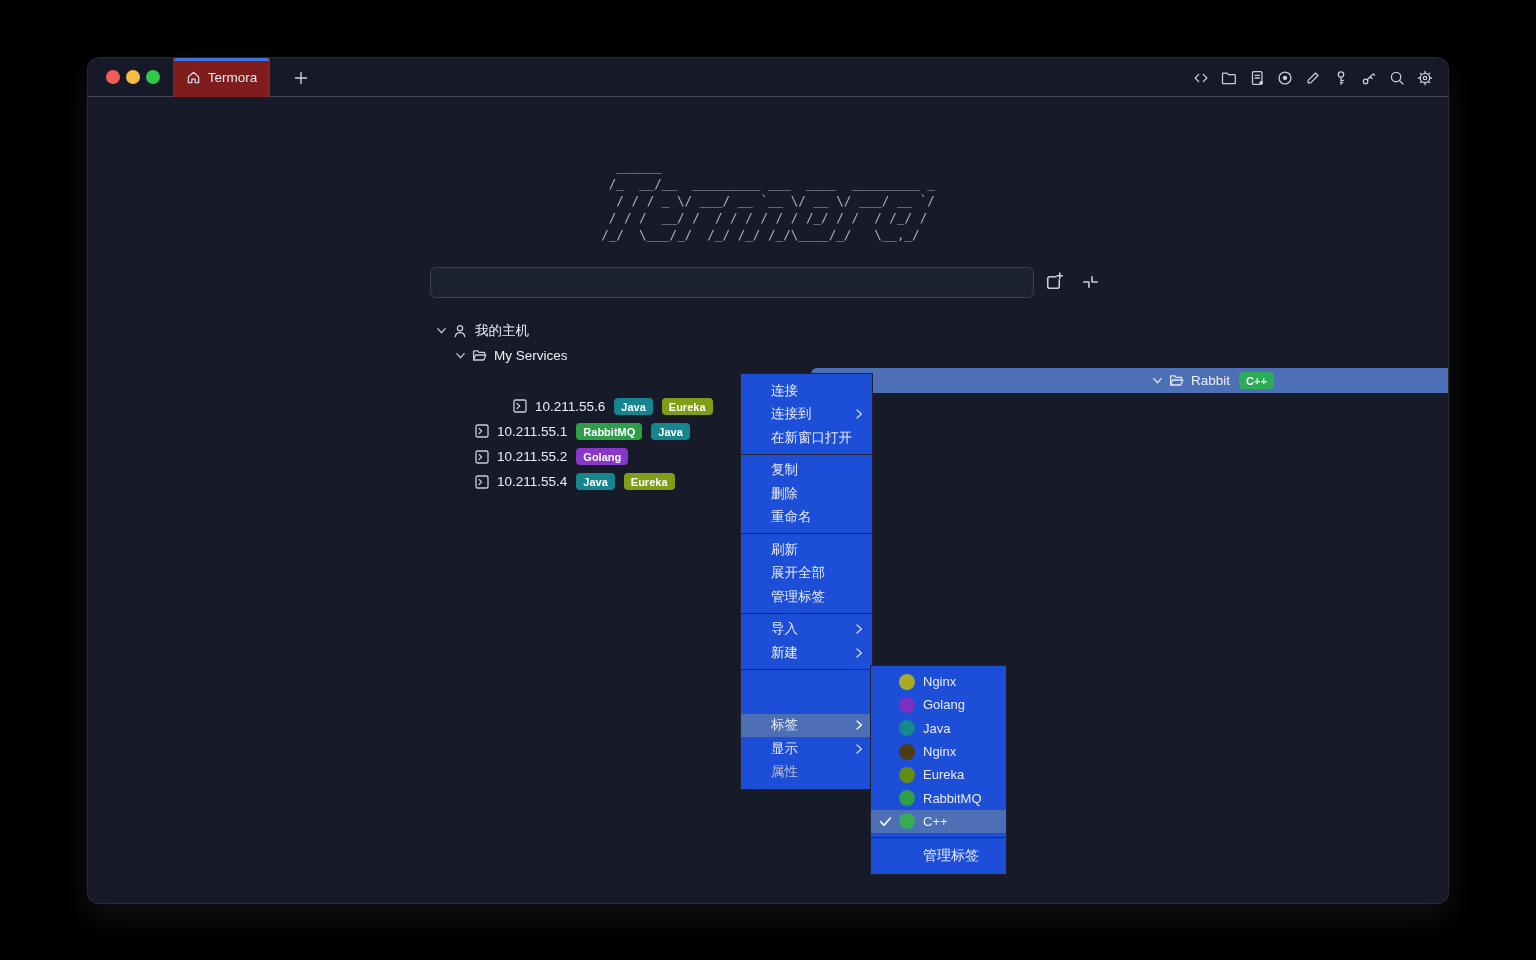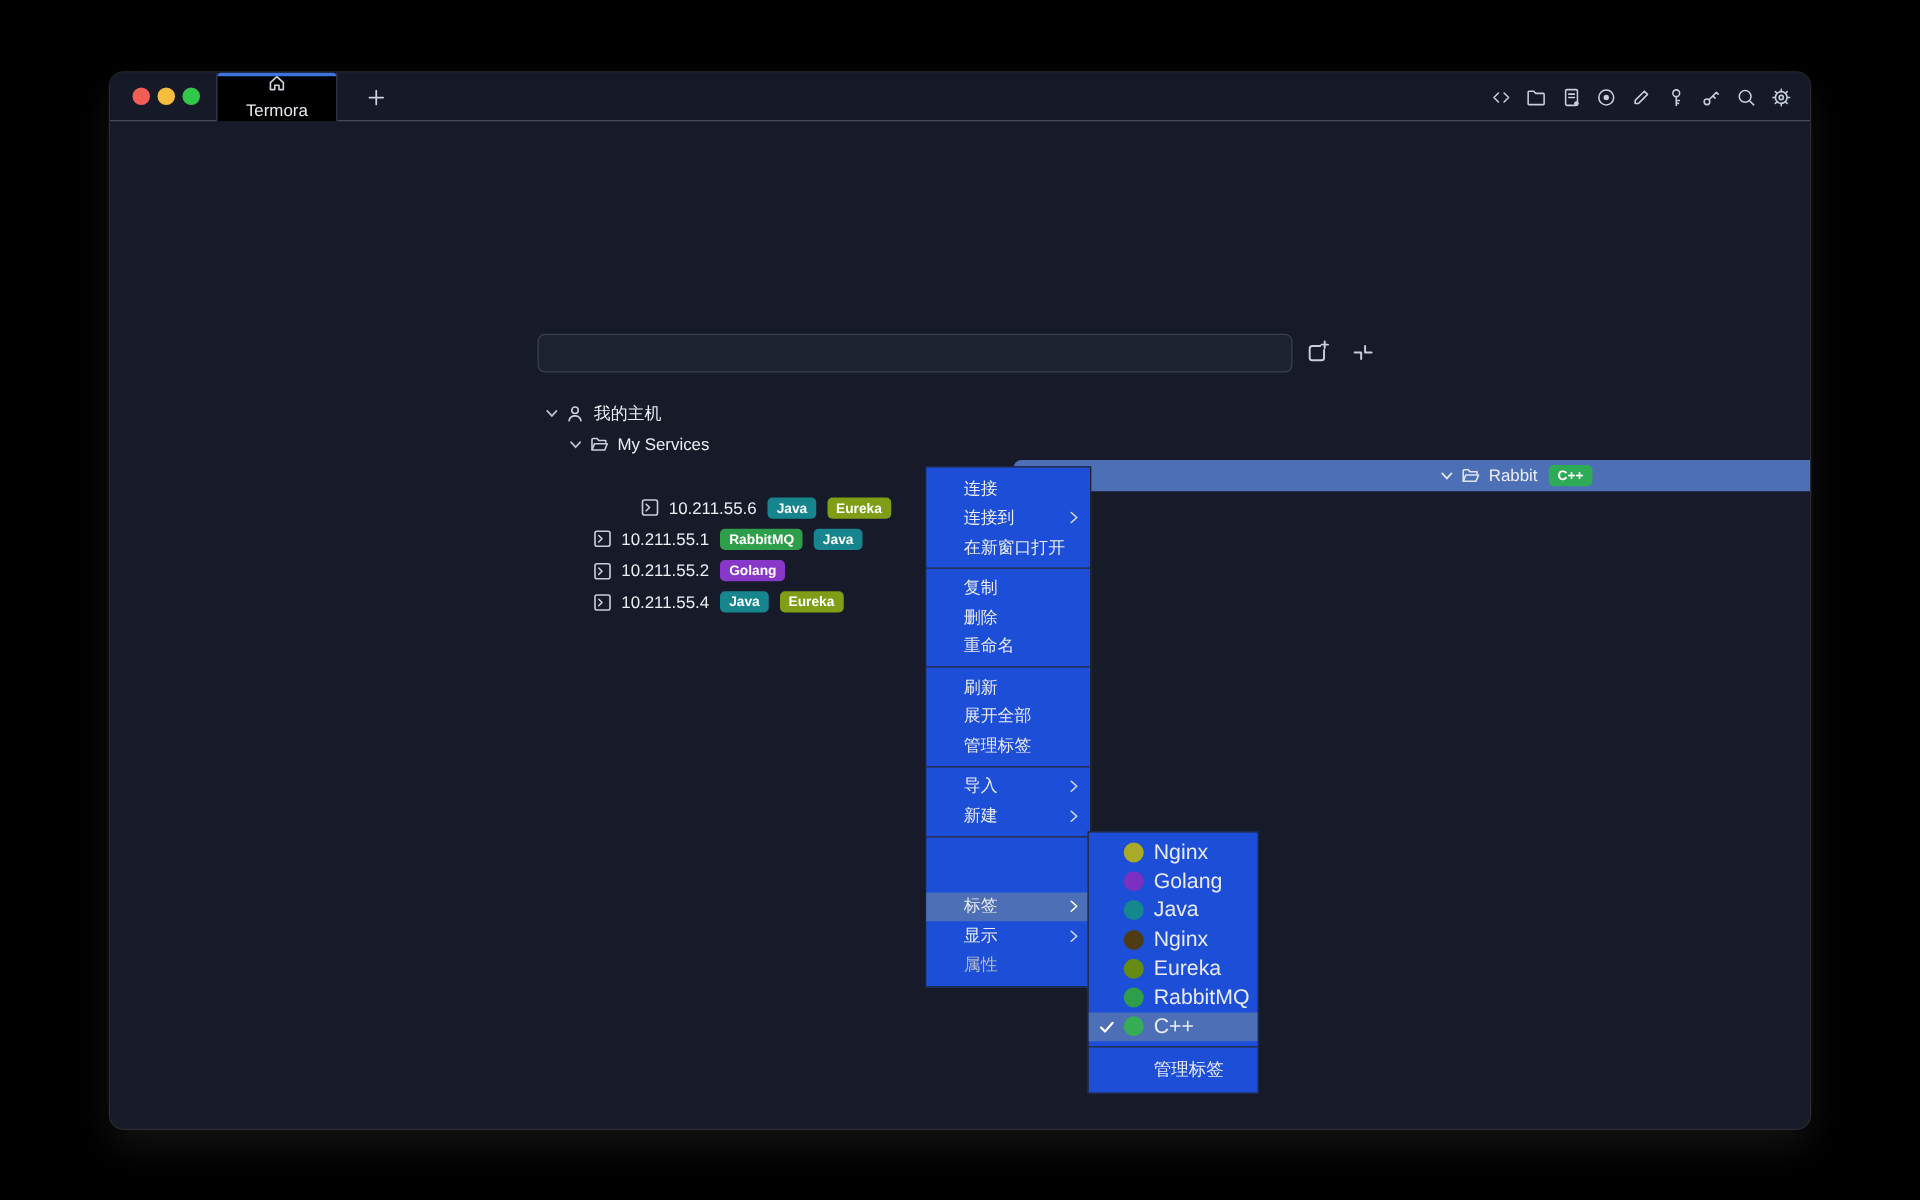--- a/index.html
+++ b/index.html
@@ -11,22 +11,22 @@
   .window { position:absolute; left:88px; top:58px; width:1360px; height:845px;
     background:#161a29; border-radius:11px; overflow:hidden;
     box-shadow:0 0 0 1px rgba(70,72,82,.55), 0 14px 30px rgba(120,120,128,.16); }
 
   
   .titlebar { position:relative; height:39px; background:#151928;
     border-bottom:1px solid #474b5a; }
   .traffic { position:absolute; top:12px; left:18px; display:flex; gap:6px; }
   .tl { width:14px; height:14px; border-radius:50%; }
   .tab { position:absolute; left:85px; top:0; width:97px; height:39px;
-    background:#000000; border-left:1px solid #3c4050; border-right:1px solid #3c4050;
-    display:flex; align-items:center; justify-content:center; gap:7px;flex-direction:column; }
+    background:#7f1d1d; border-left:1px solid #3c4050; border-right:1px solid #3c4050;
+    display:flex; align-items:center; justify-content:center; gap:7px; }
   .tab::before { content:""; position:absolute; top:0; left:0; right:0; height:3px;
     background:#3e74e0; border-radius:3px 3px 0 0; }
   .tab::after { content:""; position:absolute; left:0; right:0; bottom:-1px; height:1px;
     background:#171b2b; }
   .tab-label { color:#e9ebf2; font-size:13.5px; }
   .tab-plus { position:absolute; left:196px; top:0; width:34px; height:39px;
     display:flex; align-items:center; justify-content:center; color:#cdd2df; }
   .tb-icons { position:absolute; right:14px; top:0; height:39px;
     display:flex; align-items:center; gap:10px; }
   .tbi { width:18px; height:18px; display:flex; align-items:center; justify-content:center; }
@@ -60,21 +60,21 @@
   .menu { position:absolute; background:#1d4ed8; border:1px solid #20232d;
     padding:5px 0; z-index:10; }
   .cmenu { left:652px; top:315px; width:133px; }
   .smenu { left:782px; top:607px; width:137px; padding:4px 0; z-index:11; }
   .mi { position:relative; height:23.5px; display:flex; align-items:center;
     padding-left:30px; color:#e9ebf0; font-size:13.5px; }
   .mi .mi-arrow { position:absolute; right:9px; }
   .mi.dim { color:#b9bdc9; }
   .msep { height:1px; background:#272933; margin:4px 0; }
   .smi { position:relative; height:23.3px; display:flex; align-items:center;
-    color:#e9ebf0; font-size:17px; }
+    color:#e9ebf0; font-size:13px; }
   .smi .check { position:absolute; left:8px; width:14px; display:flex; }
   .dot { width:16px; height:16px; border-radius:50%; margin-left:28px; margin-right:8px; }
   .sm-footer { height:28px; display:flex; align-items:center; padding-left:52px;
     color:#e9ebf0; font-size:14px; }
 </style>
 </head>
 <body>
 
 <div class="stage">
   <div class="window">
@@ -151,20 +151,25 @@
         <span class="tbi">
           <svg width="18" height="18" viewBox="0 0 20 20" fill="none" stroke="#c9cede" stroke-width="1.4" stroke-linecap="round">
             <circle cx="10" cy="10" r="5.2"></circle>
             <circle cx="10" cy="10" r="1.9"></circle>
             <path d="M10 2.6 V4.4 M10 15.6 V17.4 M2.6 10 H4.4 M15.6 10 H17.4 M4.8 4.8 L6 6 M14 14 L15.2 15.2 M15.2 4.8 L14 6 M6 14 L4.8 15.2"></path>
           </svg>
         </span>
       </div>
     </div>
 
+    <pre class="ascii">  ______
+ /_  __/__  _________ ___  ____  _________ _
+  / / / _ \/ ___/ __ `__ \/ __ \/ ___/ __ `/
+ / / /  __/ /  / / / / / / /_/ / /  / /_/ /
+/_/  \___/_/  /_/ /_/ /_/\____/_/   \__,_/</pre>
 
     <input class="qc-input" type="text" placeholder="" style="">
     <div class="qc-icons">
       <span class="qci">
         <svg width="23" height="23" viewBox="0 0 22 22" fill="none" stroke="#c9cede" stroke-width="1.5" stroke-linecap="round" stroke-linejoin="round">
           <path d="M13.5 5.5 H7.5 a2 2 0 0 0 -2 2 v7 a2 2 0 0 0 2 2 h7 a2 2 0 0 0 2 -2 V8.5"></path>
           <path d="M17 2 v5 M14.5 4.5 h5"></path>
         </svg>
       </span>
       <span class="qci">

